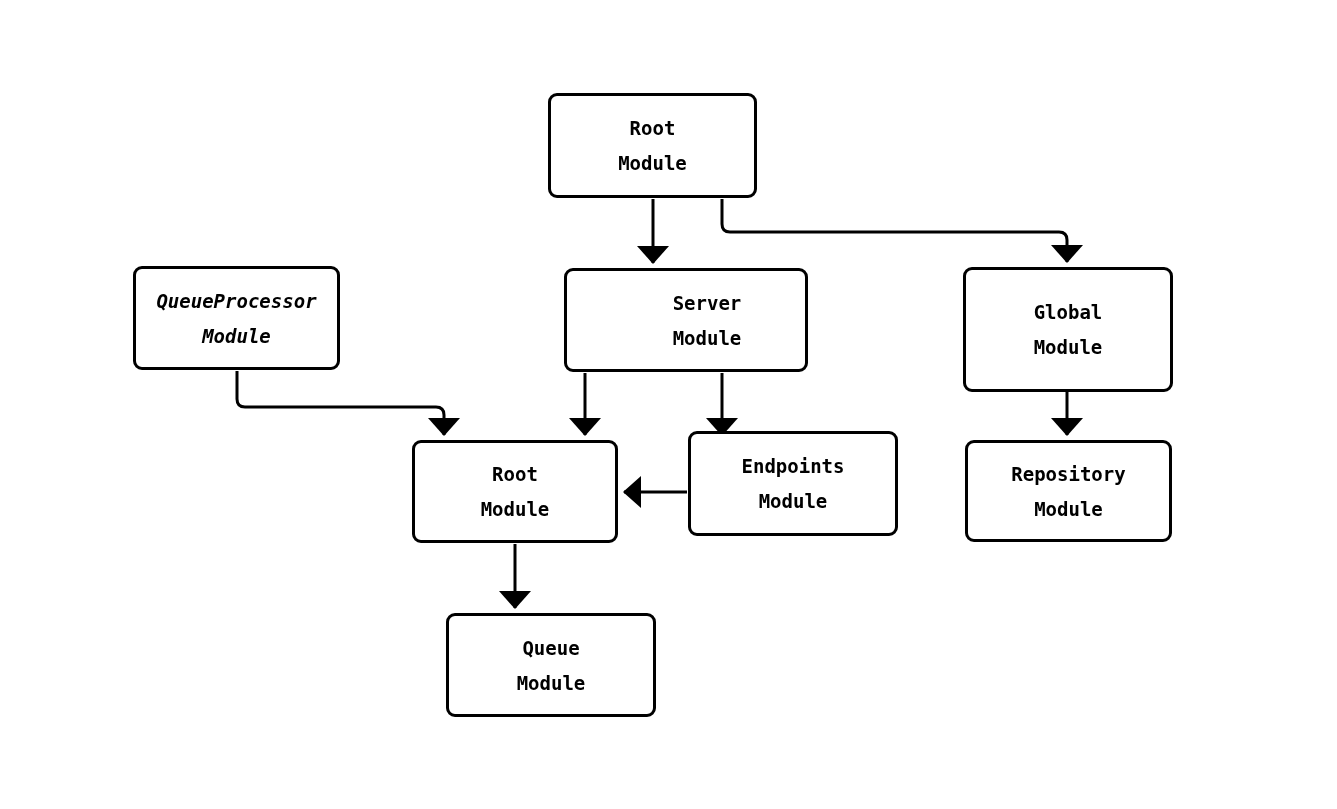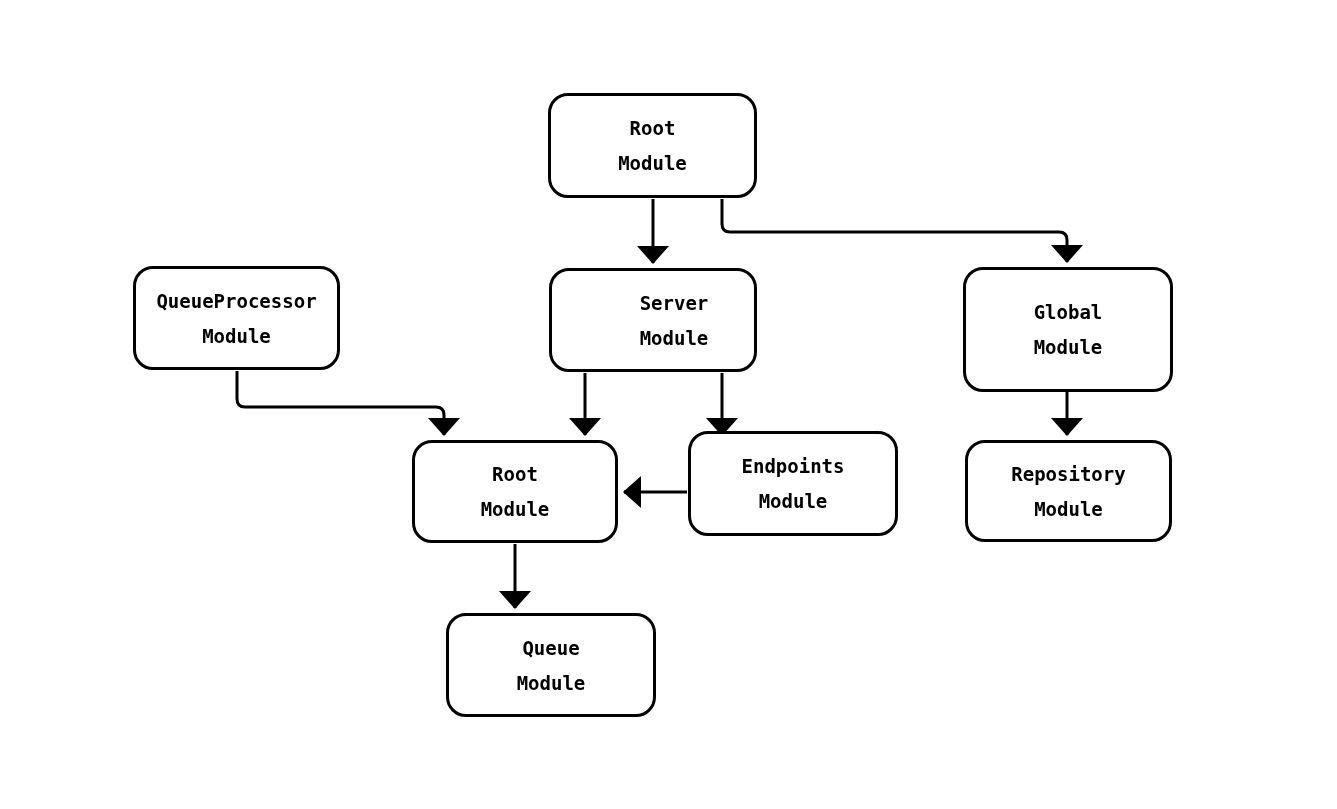--- a/index.html
+++ b/index.html
@@ -24,21 +24,21 @@
   }
   .edges path.edge {
     stroke: #000000;
     stroke-width: 3;
     fill: none;
   }
   .node {
     position: absolute;
     box-sizing: border-box;
     border: 3px solid #000000;
-    border-radius: 20px;
+    border-radius: 9px;
     background: #ffffff;
     display: flex;
     flex-direction: column;
     align-items: center;
     justify-content: center;
     text-align: center;
     font-weight: 700;
     font-size: 19px;
     line-height: 22px;
     color: #000000;
@@ -76,26 +76,26 @@
     <path class="edge" d="M1067,371 L1067,435" marker-end="url(#arrow)"></path>
 
     <path class="edge" d="M515,544 L515,608" marker-end="url(#arrow)"></path>
   </svg>
 
   <div class="node" style="left:548px; top:93px; width:209px; height:105px;">
     <span>Root</span>
     <span>Module</span>
   </div>
 
-  <div class="node" style="left:133px; top:266px; width:207px; height:104px;">
+  <div class="node" style="left:133px; top:266px; width:207px; height:104px;font-style:italic;">
     <span>QueueProcessor</span>
     <span>Module</span>
   </div>
 
-  <div class="node" style="left:549px; top:268px; width:208px; height:104px;padding-left:42px;">
+  <div class="node" style="left:564px; top:268px; width:244px; height:104px;padding-left:42px;">
     <span>Server</span>
     <span>Module</span>
   </div>
 
   <div class="node" style="left:963px; top:267px; width:210px; height:125px;">
     <span>Global</span>
     <span>Module</span>
   </div>
 
   <div class="node" style="left:412px; top:440px; width:206px; height:103px;">

